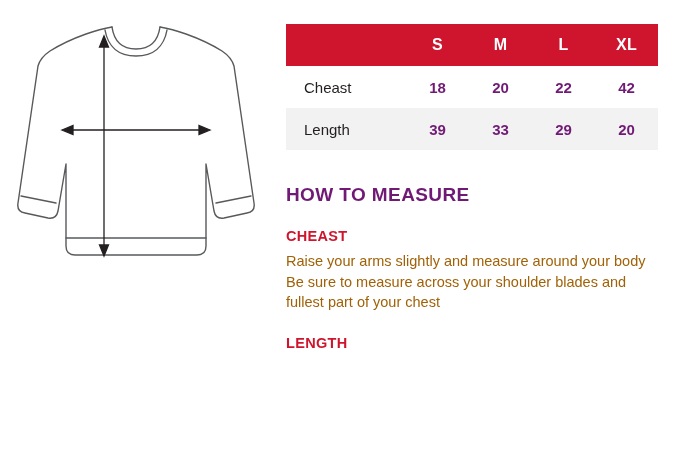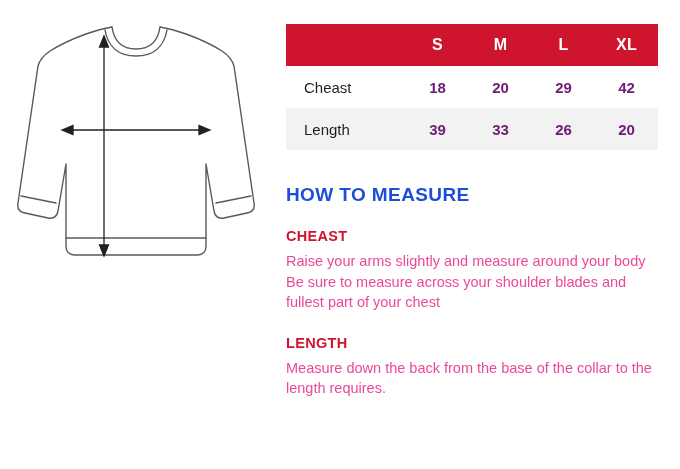--- a/index.html
+++ b/index.html
@@ -81,36 +81,36 @@
   }
   col.c-label { width: 120px; }
   col.c-val { width: 63px; }
 
   
   .how-title {
     margin-top: 34px;
     font-size: 19px;
     font-weight: bold;
     letter-spacing: 0.4px;
-    color: #1d4ed8;
+    color: #701a75;
   }
   .sec {
     margin-top: 22px;
   }
   .sec-title {
     color: #cf152d;
     font-size: 14.5px;
     font-weight: bold;
     letter-spacing: 0.3px;
     margin-bottom: 7px;
   }
   .sec-body {
     font-size: 14.5px;
     line-height: 1.42;
-    color: #ec4899;
+    color: #a16207;
     max-width: 372px;
   }
 </style>
 </head>
 <body>
 
 <div class="page">
 
   <div class="illustration">
     <svg width="272" height="469" viewBox="0 0 272 469" xmlns="http://www.w3.org/2000/svg">
@@ -183,39 +183,38 @@
           <th>M</th>
           <th>L</th>
           <th>XL</th>
         </tr>
       </thead>
       <tbody>
         <tr class="row-a">
           <td class="rowhead">Cheast</td>
           <td>18</td>
           <td>20</td>
-          <td>29</td>
+          <td>22</td>
           <td>42</td>
         </tr>
         <tr class="row-b">
           <td class="rowhead">Length</td>
           <td>39</td>
           <td>33</td>
-          <td>26</td>
+          <td>29</td>
           <td>20</td>
         </tr>
       </tbody>
     </table>
 
     <div class="how-title">HOW TO MEASURE</div>
 
     <div class="sec">
       <div class="sec-title">CHEAST</div>
       <div class="sec-body">Raise your arms slightly and measure around your body Be sure to measure across your shoulder blades and fullest part of your chest</div>
     </div>
 
     <div class="sec">
       <div class="sec-title">LENGTH</div>
-      <div class="sec-body">Measure down the back from the base of the collar to the length requires.</div>
     </div>
 
   </div>
 </div>
 
 </body></html>

